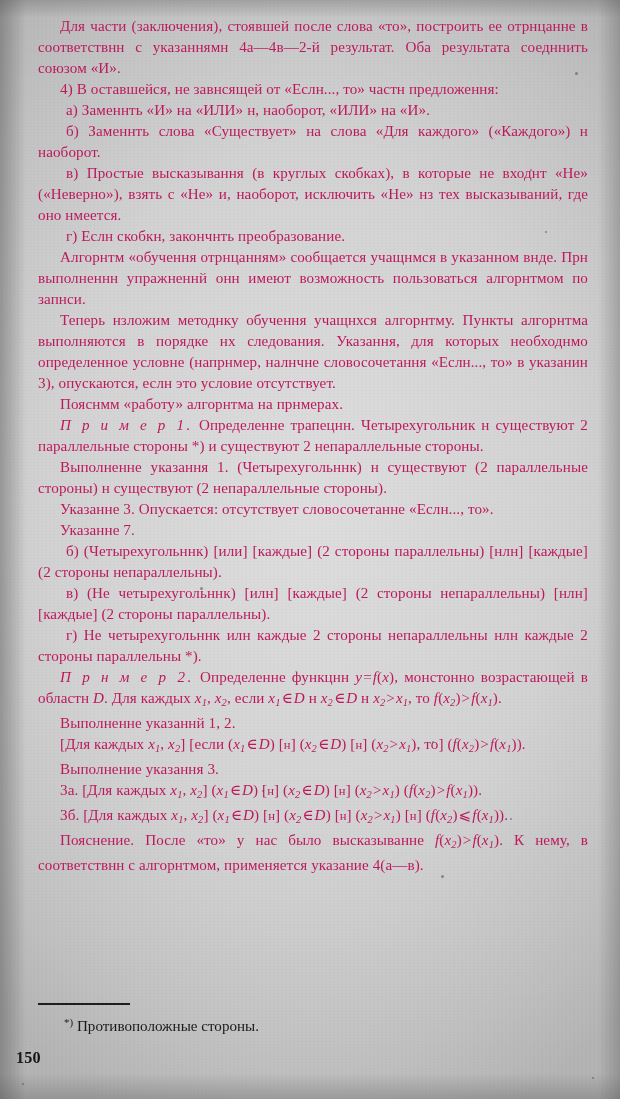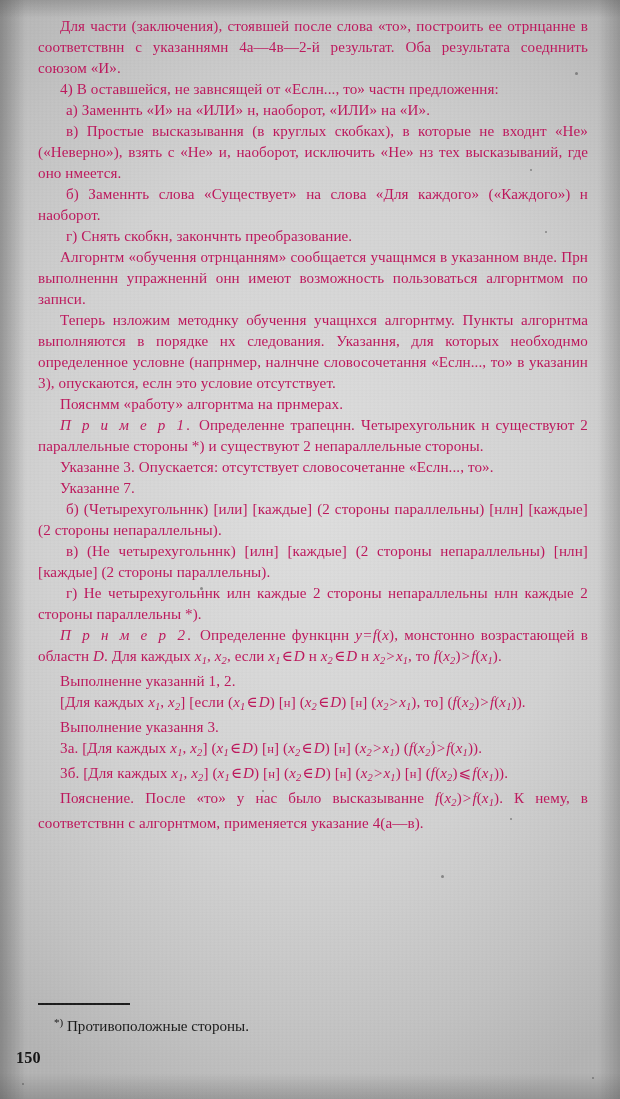--- a/index.html
+++ b/index.html
@@ -108,21 +108,21 @@
   .fn-rule {
     position: absolute;
     left: 38px;
     top: 1003px;
     width: 92px;
     height: 2px;
     background: #1d1d1d;
   }
   .footnote {
     position: absolute;
-    left: 32px;
+    left: 42px;
     top: 1013px;
     width: 540px;
     color: #191919;
     font-size: 15.1px;
     line-height: 19px;
     text-indent: 22px;
   }
   .folio {
     position: absolute;
     left: 16px;
@@ -152,34 +152,35 @@
   <div class="paper"></div>
 
   <div class="textblock">
 
     <p class="ind">Для части (заключения), стоявшей после слова «то», построить ее отрнцанне в соответствнн с указаннямн 4а—4в—2-й результат. Оба результата соедннить союзом «И».</p>
 
     <p class="ind">4) В оставшейся, не завнсящей от «Еслн..., то» частн предложення:</p>
 
     <p class="ind-sub">а) Заменнть «И» на «ИЛИ» н, наоборот, «ИЛИ» на «И».</p>
 
+    <p class="ind-sub">б) Заменнть слова «Существует» на слова «Для каждого» («Каждого») н наоборот.</p>
+
     <p class="ind-sub">в) Простые высказывання (в круглых скобках), в которые не входнт «Не» («Неверно»), взять с «Не» и, наоборот, исключить «Не» нз тех высказываний, где оно нмеется.</p>
 
-    <p class="ind-sub">б) Заменнть слова «Существует» на слова «Для каждого» («Каждого») н наоборот.</p>
-
-    <p class="ind-sub">г) Снять скобкн, закончнть преобразование.</p>
+    <p class="ind-sub">г) Еслн скобкн, закончнть преобразование.</p>
 
     <p class="ind">Алгорнтм «обучення отрнцанням» сообщается учащнмся в указанном внде. Прн выполненнн упражненнй онн имеют возможность пользоваться алгорнтмом по запнси.</p>
 
     <p class="ind">Теперь нзложим методнку обучення учащнхся алгорнтму. Пункты алгорнтма выполняются в порядке нх следования. Указання, для которых необходнмо определенное условне (напрнмер, налнчне словосочетання «Еслн..., то» в указанин 3), опускаются, еслн это условие отсутствует.</p>
 
     <p class="ind">Пояснмм «работу» алгорнтма на прнмерах.</p>
 
     <p class="ind"><span class="spaced">П р и м е р  1.</span> <span>Определенне трапецнн. Четырехугольник н существуют 2 параллельные стороны *) и существуют 2 непараллельные стороны.</span></p>
 
+    <p class="ind">Выполненне указання 1. (Четырехугольннк) н существуют (2 параллельные стороны) н существуют (2 непараллельные стороны).</p>
 
 
     <p class="ind">Указанне 3. Опускается: отсутствует словосочетанне «Еслн..., то».</p>
 
     <p class="ind">Указанне 7.</p>
 
 
     <p class="ind-sub">б) (Четырехугольннк) [или] [каждые] (2 стороны параллельны) [нлн] [каждые] (2 стороны непараллельны).</p>
 
     <p class="ind-sub">в) (Не четырехугольннк) [илн] [каждые] (2 стороны непараллельны) [нлн] [каждые] (2 стороны параллельны).</p>

